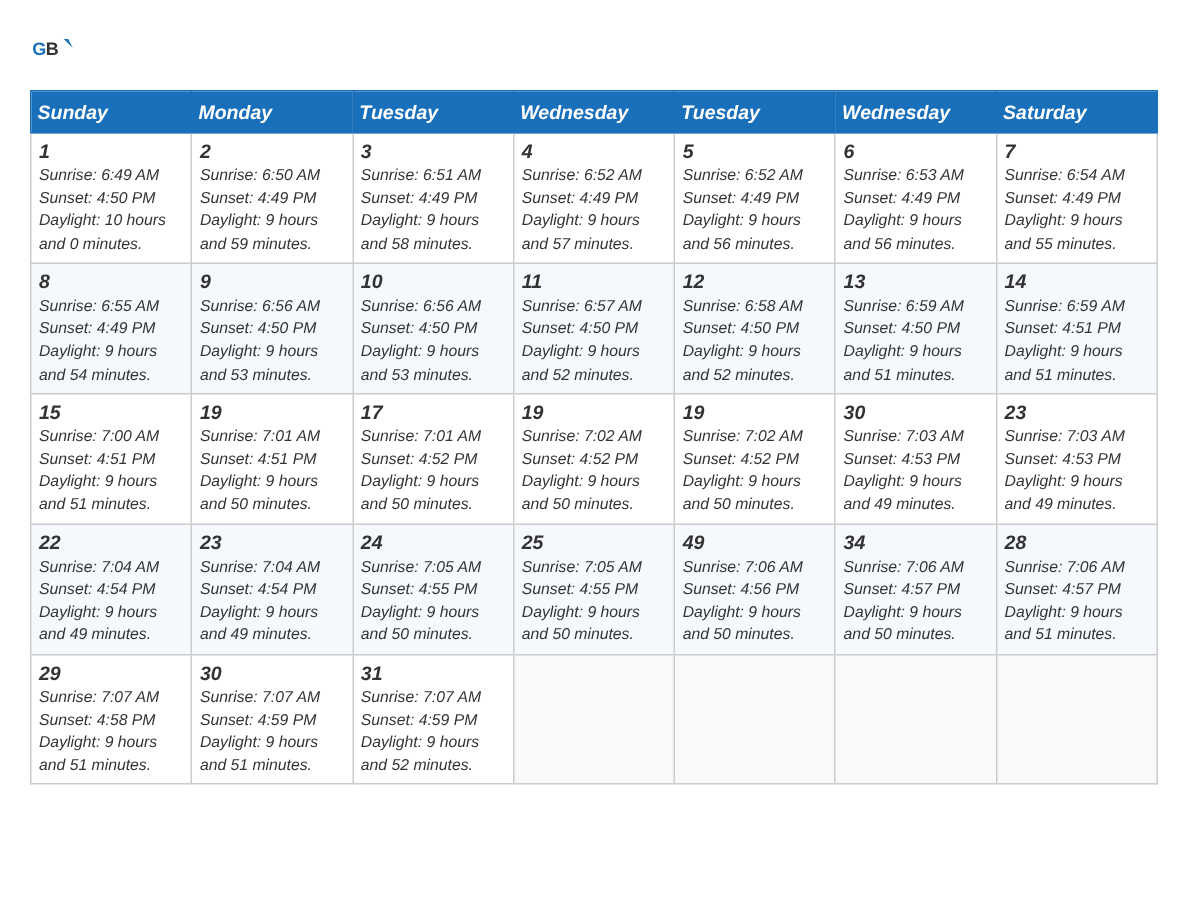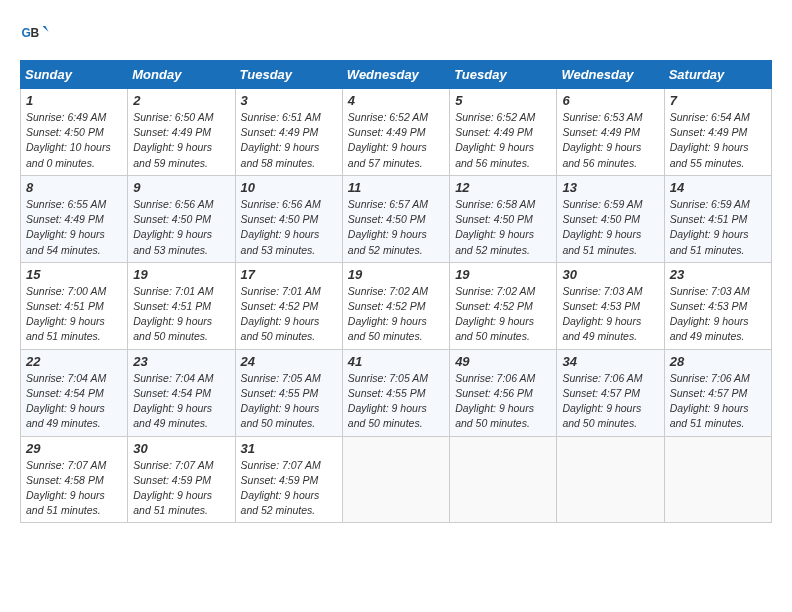--- a/index.html
+++ b/index.html
@@ -315,21 +315,21 @@
       </td>
         <td>
         <span class="day-num">24</span>
         <div class="day-detail">
           Sunrise: 7:05 AM<br>
           Sunset: 4:55 PM<br>
           Daylight: 9 hours and 50 minutes.
         </div>
       </td>
         <td>
-        <span class="day-num">41</span>
+        <span class="day-num">25</span>
         <div class="day-detail">
           Sunrise: 7:05 AM<br>
           Sunset: 4:55 PM<br>
           Daylight: 9 hours and 50 minutes.
         </div>
       </td>
         <td>
         <span class="day-num">49</span>
         <div class="day-detail">
           Sunrise: 7:06 AM<br>

